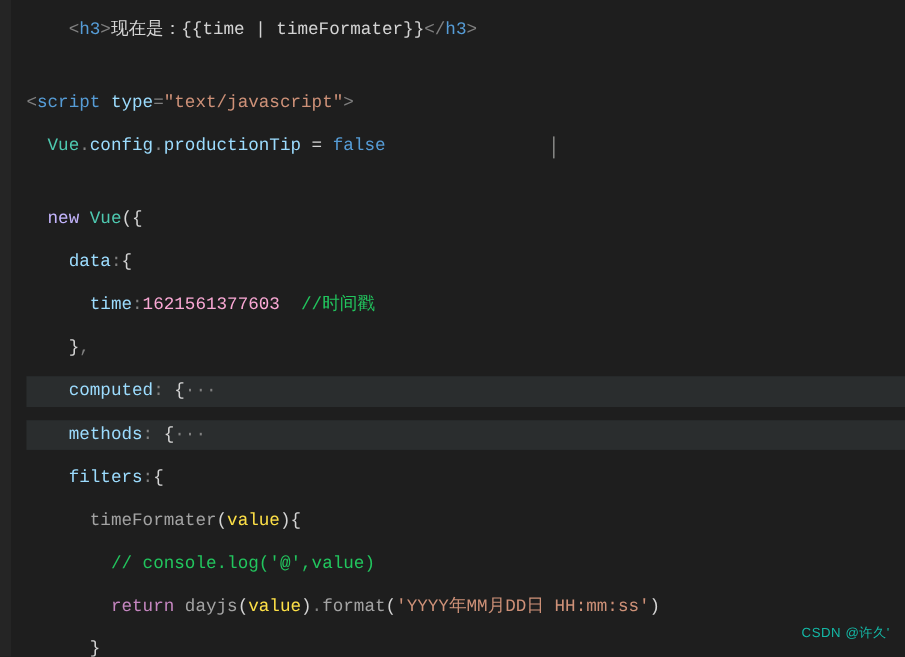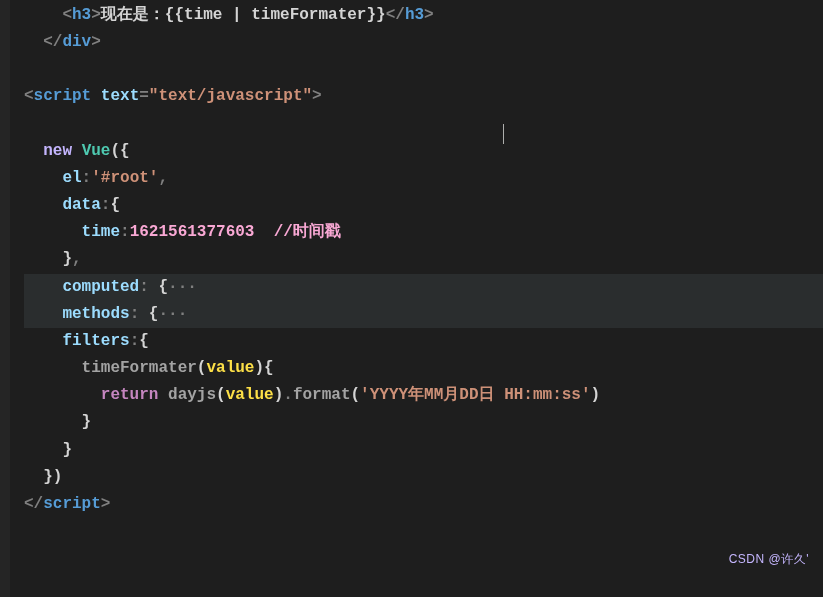--- a/index.html
+++ b/index.html
@@ -26,83 +26,84 @@
       height: 100%;
       background: #252525;
     }
     .code-area {
       padding-left: 24px;
       padding-top: 2px;
       width: 100%;
     }
     .line {
       white-space: pre;
-      font-weight: 700;
+      font-weight: 400;
+      margin-top: 12px;
     }
     .highlighted {
       background: #2a2d2e;
     }
     .tag { color: #569cd6; }
     .attr-name { color: #9cdcfe; }
     .attr-value { color: #ce9178; }
     .punct { color: #808080; }
     .text { color: #d4d4d4; }
     .keyword-new { color: #c4b5fd; }
     .class-name { color: #4ec9b0; }
     .prop { color: #9cdcfe; }
     .func { color: #a3a3a3; }
     .string { color: #ce9178; }
     .number { color: #f9a8d4; }
     .bool { color: #569cd6; }
-    .comment { color: #f9a8d4; }
+    .comment { color: #22c55e; }
     .paren { color: #d4d4d4; }
     .brace { color: #d4d4d4; }
     .fold { color: #808080; }
     .return-kw { color: #c586c0; text-align: center; }
     .param { color: #fde047; }
     .operator { color: #d4d4d4; }
     .cursor {
       position: absolute;
       width: 1px;
       height: 20px;
       background: #aeafad;
       left: 503px;
       top: 124px;
     }
     .watermark {
       position: absolute;
       right: 14px;
-      bottom: 28px;
-      color: #c4b5fd;
+      bottom: 12px;
+      color: #14b8a6;
       font-size: 12px;
       font-family: sans-serif;
       letter-spacing: 0.5px;
     }
     .blank { height: 27px; }
   </style>
 </head>
 <body>
 
 <div class="gutter"></div>
 
 <div class="code-area">
 <div class="line">    <span class="punct">&lt;</span><span class="tag">h3</span><span class="punct">&gt;</span><span class="text">现在是：</span><span class="text">{{time | timeFormater}}</span><span class="punct">&lt;/</span><span class="tag">h3</span><span class="punct">&gt;</span></div>
-<div class="line">  <span class="punct">&lt;/</span><span class="tag">div</span><span class="punct">&gt;</span></div>
 <div class="blank"></div>
-<div class="line"><span class="punct">&lt;</span><span class="tag">script</span> <span class="attr-name">text</span><span class="punct">=</span><span class="attr-value">"<span>text/javascript</span>"</span><span class="punct">&gt;</span></div>
+<div class="line"><span class="punct">&lt;</span><span class="tag">script</span> <span class="attr-name">type</span><span class="punct">=</span><span class="attr-value">"<span>text/javascript</span>"</span><span class="punct">&gt;</span></div>
+<div class="line">  <span class="class-name">Vue</span><span class="punct">.</span><span class="prop">config</span><span class="punct">.</span><span class="prop">productionTip</span> <span class="operator">=</span> <span class="bool">false</span></div>
 <div class="blank"></div>
 <div class="line">  <span class="keyword-new">new</span> <span class="class-name">Vue</span><span class="paren">(</span><span class="brace">{</span></div>
-<div class="line">    <span class="prop">el</span><span class="punct">:</span><span class="string">'#root'</span><span class="punct">,</span></div>
 <div class="line">    <span class="prop">data</span><span class="punct">:</span><span class="brace">{</span></div>
 <div class="line">      <span class="prop">time</span><span class="punct">:</span><span class="number">1621561377603</span>  <span class="comment">//时间戳</span></div>
 <div class="line">    <span class="brace">}</span><span class="punct">,</span></div>
 <div class="line highlighted">    <span class="prop">computed</span><span class="punct">:</span> <span class="brace">{</span><span class="fold">···</span></div>
 <div class="line highlighted">    <span class="prop">methods</span><span class="punct">:</span> <span class="brace">{</span><span class="fold">···</span></div>
 <div class="line">    <span class="prop">filters</span><span class="punct">:</span><span class="brace">{</span></div>
 <div class="line">      <span class="func">timeFormater</span><span class="paren">(</span><span class="param">value</span><span class="paren">)</span><span class="brace">{</span></div>
+<div class="line">        <span class="comment">// console.log('@',value)</span></div>
 <div class="line">        <span class="return-kw">return</span> <span class="func">dayjs</span><span class="paren">(</span><span class="param">value</span><span class="paren">)</span><span class="punct">.</span><span class="func">format</span><span class="paren">(</span><span class="string">'YYYY年MM月DD日 HH:mm:ss'</span><span class="paren">)</span></div>
 <div class="line">      <span class="brace">}</span></div>
 <div class="line">    <span class="brace">}</span></div>
 <div class="line">  <span class="brace">}</span><span class="paren">)</span></div>
 <div class="line"><span class="punct">&lt;/</span><span class="tag">script</span><span class="punct">&gt;</span></div>
 </div>
 
 <div class="cursor"></div>
 
 <div class="watermark">CSDN @许久'</div>

